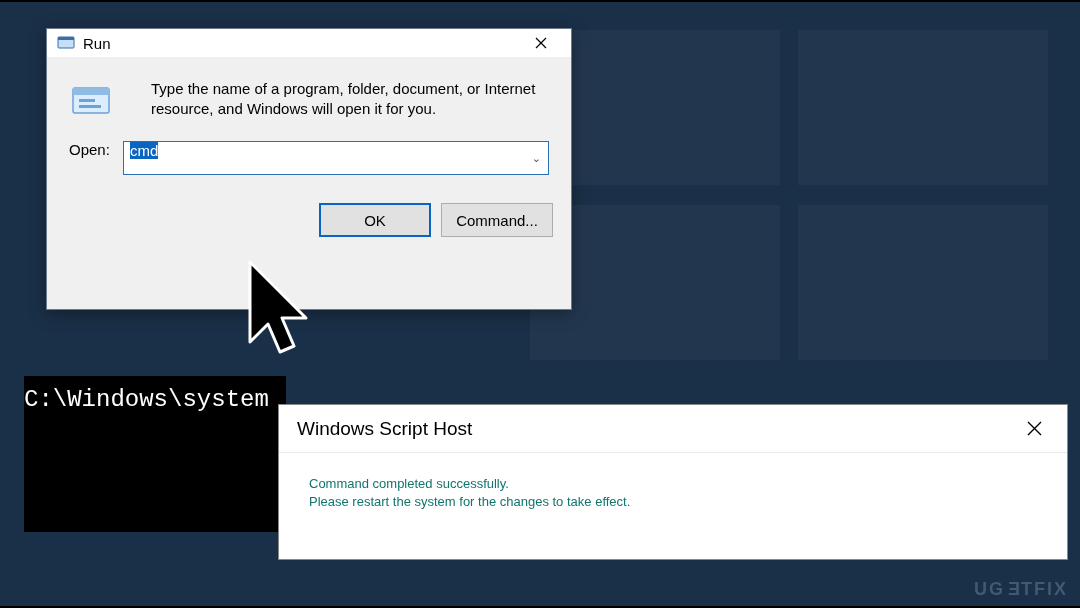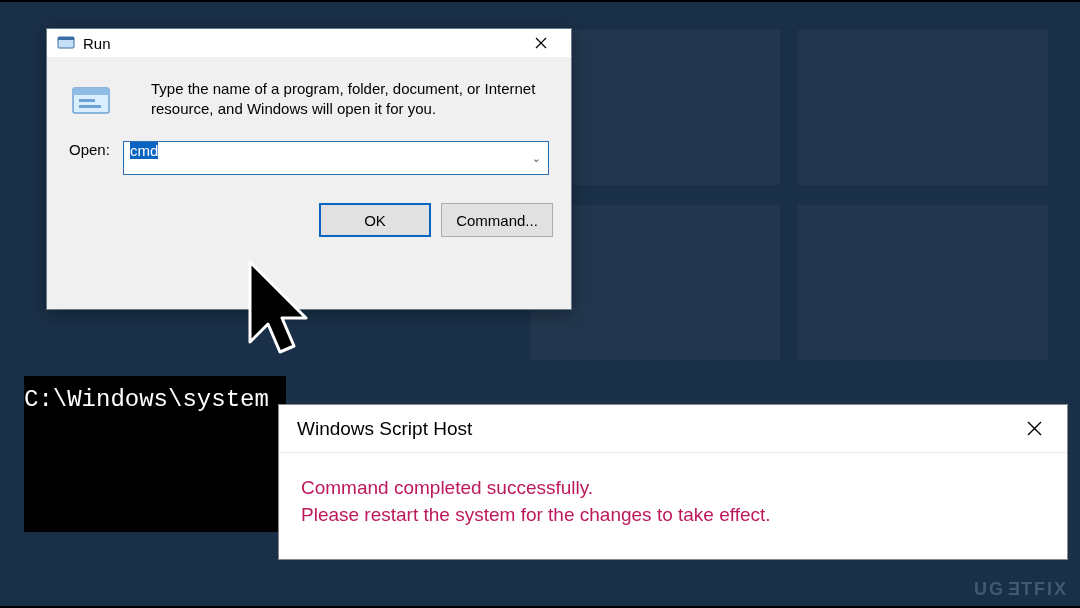--- a/index.html
+++ b/index.html
@@ -159,23 +159,23 @@
     border-bottom: 1px solid #e9e9e9;
   }
   .wsh-title { font-size: 19px; color: #000; flex: 1; }
   .wsh-close {
     width: 50px; height: 36px;
     display: flex; align-items: center; justify-content: center;
     color: #000; font-size: 20px;
     cursor: pointer;
   }
   .wsh-body {
-    padding: 22px 22px 0 22px;
-    font-size: 19px;
-    color: #be185d;
+    padding: 22px 22px 0 30px;
+    font-size: 13px;
+    color: #0f766e;
     line-height: 1.4;
   }
 
   
   .watermark {
     position: absolute;
     right: 12px; bottom: 8px;
     font-size: 18px;
     letter-spacing: 2px;
     color: #3f5a72;

